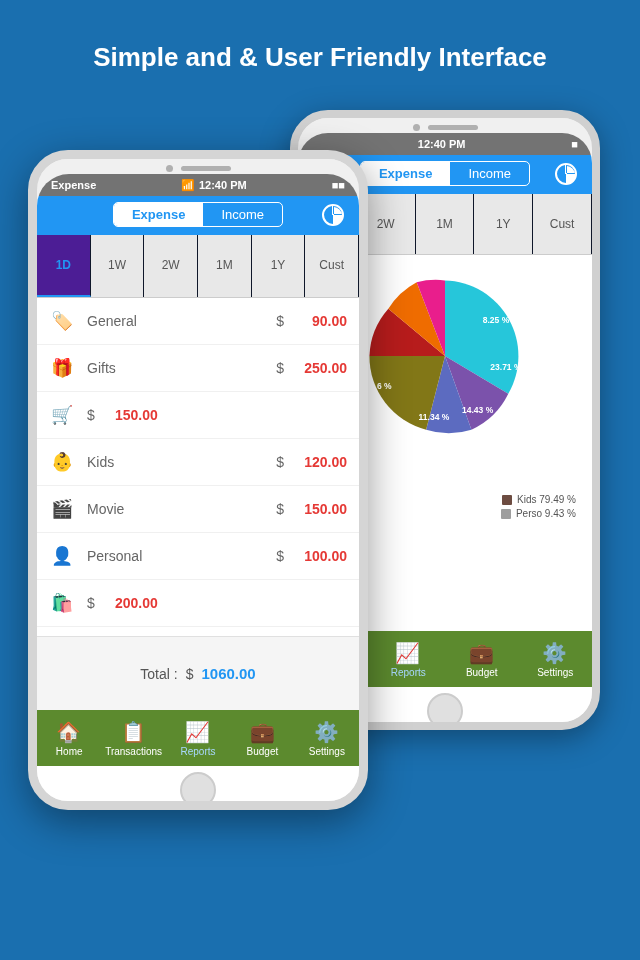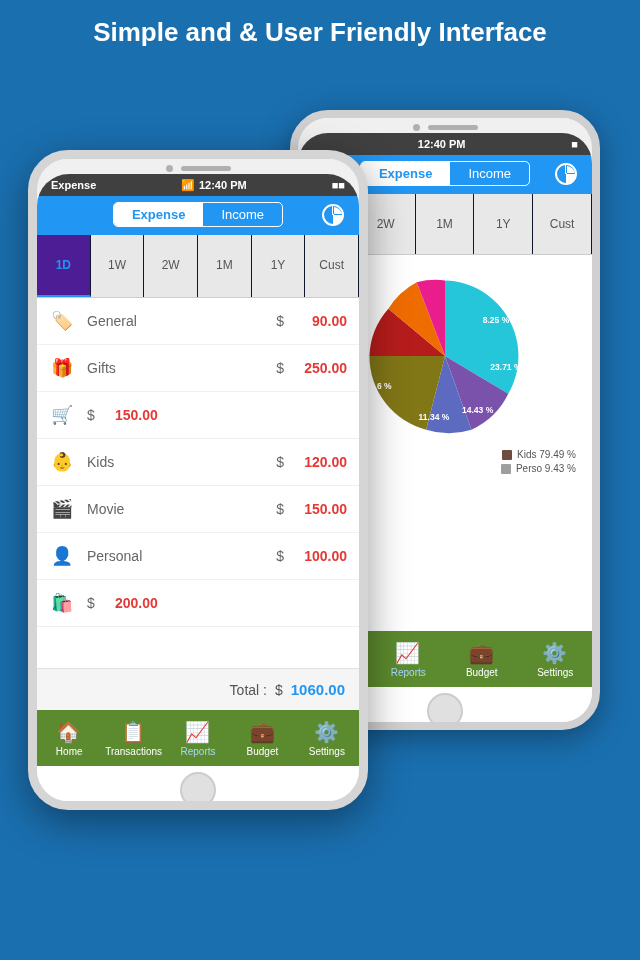--- a/index.html
+++ b/index.html
@@ -10,21 +10,21 @@
       font-family: -apple-system, 'Helvetica Neue', Arial, sans-serif;
       overflow: hidden;
       position: relative;
     }
 
     .page-title {
       text-align: center;
       color: white;
       font-size: 26px;
       font-weight: 800;
-      padding: 16px 60px 20px;
+      padding: 41px 60px 20px;
       line-height: 1.3;
     }
 
     
     .phone-back {
       position: absolute;
       top: 110px;
       left: 290px;
       width: 310px;
       height: 620px;
@@ -55,21 +55,21 @@
       height: 100%;
       background: white;
       border-radius: 32px;
       overflow: hidden;
       display: flex;
       flex-direction: column;
     }
 
     
     .status-bar {
-      background: #404040;
+      background: #737373;
       display: flex;
       justify-content: space-between;
       align-items: center;
       padding: 4px 14px;
       font-size: 11px;
       color: white;
       font-weight: 600;
       min-height: 22px;
     }
 
@@ -175,23 +175,23 @@
     .expense-amount {
       font-size: 14px;
       color: #e53935;
       font-weight: 600;
       min-width: 55px;
       text-align: right;
     }
 
     .total-row {
       display: flex;
-      justify-content: flex-end;
-      align-items: center;
-      padding: 12px 14px;
+      justify-content: center;
+      align-items: center;
+      padding: 28px 14px;
       background: #f5f5f5;
       border-top: 1px solid #e0e0e0;
       gap: 8px;
     }
 
     .total-label {
       font-size: 14px;
       color: #555;
     }
 
@@ -259,20 +259,21 @@
     }
 
     
     .chart-container {
       flex: 1;
       display: flex;
       flex-direction: column;
       align-items: center;
       padding: 8px;
       background: white;
+      gap: 45px;
     }
 
     .pie-chart-wrapper {
       display: flex;
       justify-content: center;
       padding: 8px 0;
     }
 
     .legend-item {
       display: flex;

